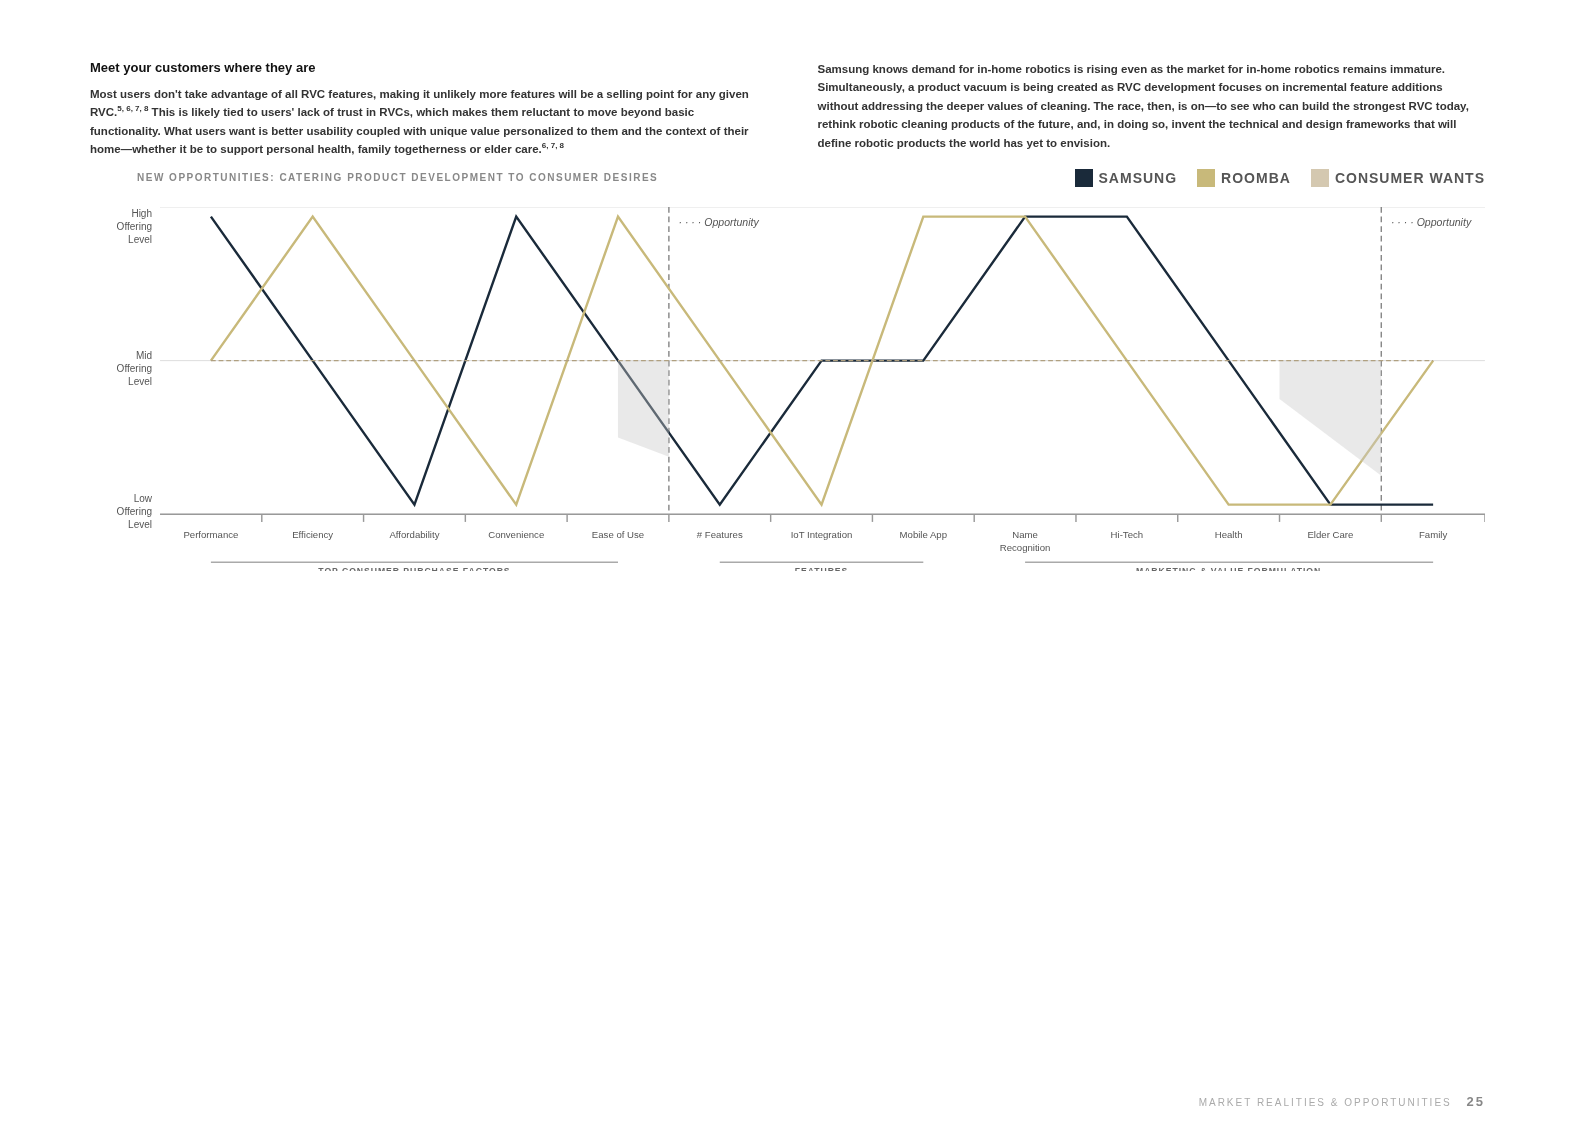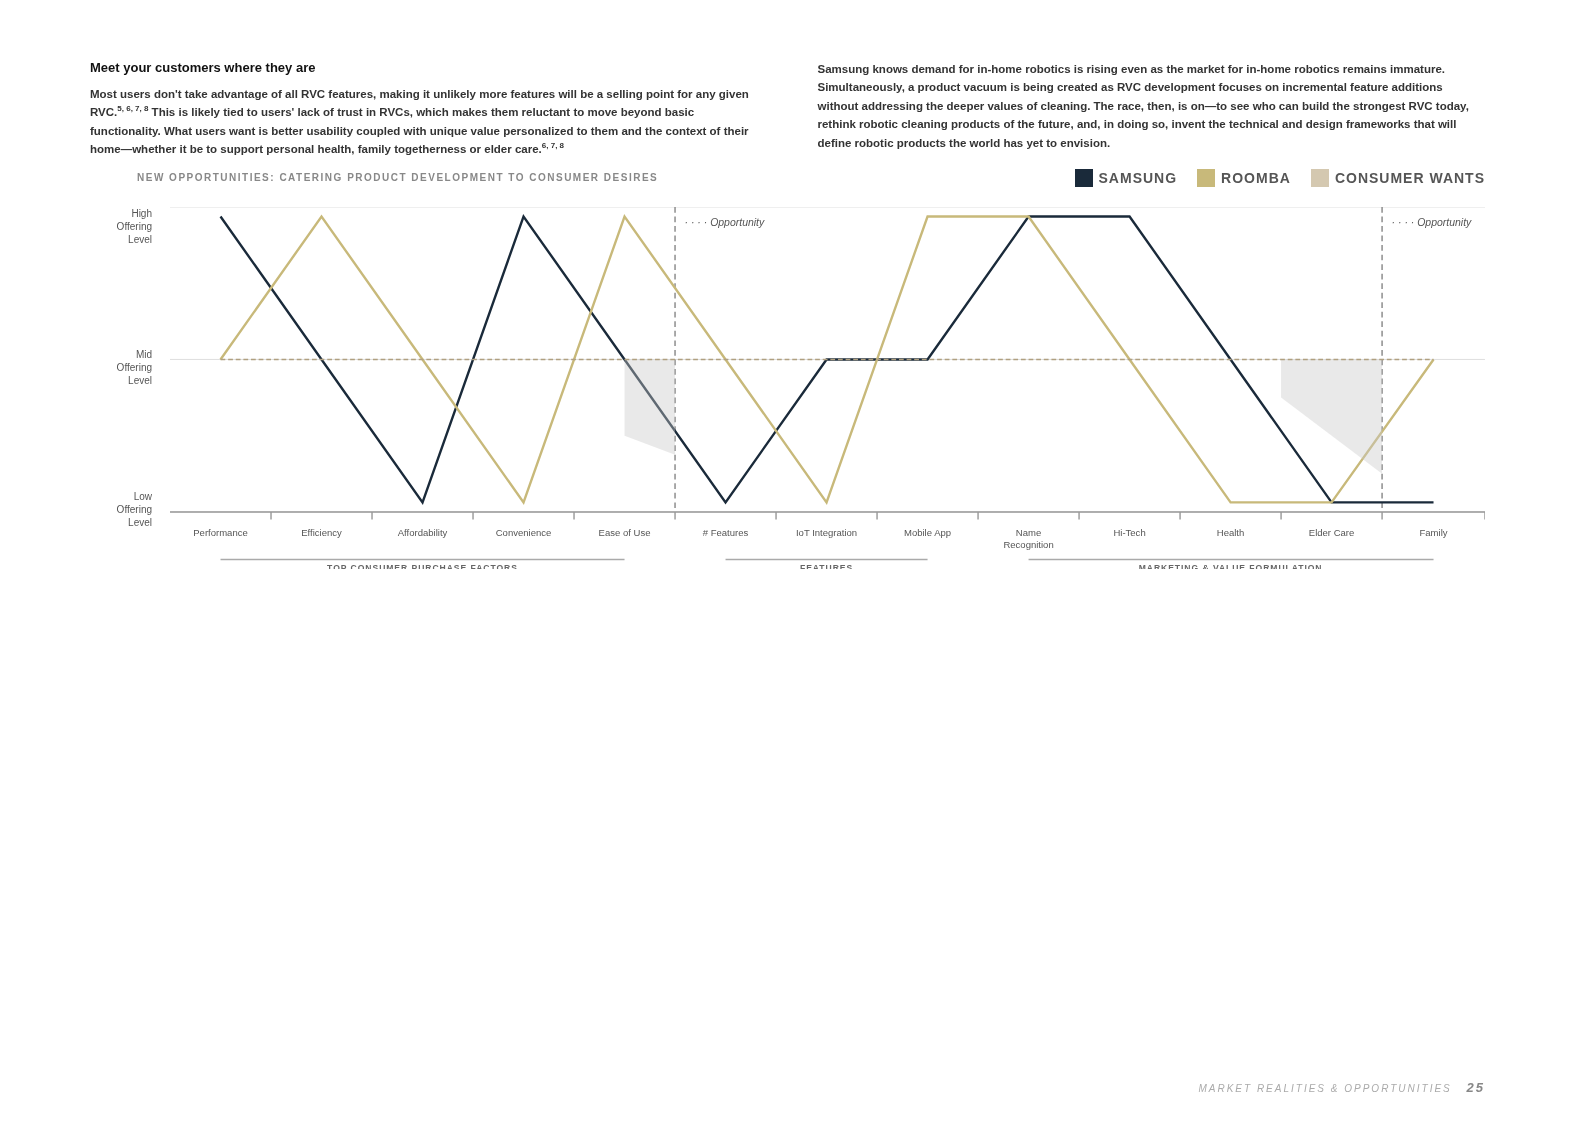--- a/index.html
+++ b/index.html
@@ -72,21 +72,21 @@
       color: #555;
       letter-spacing: 1px;
       text-transform: uppercase;
     }
     .legend-color {
       width: 18px;
       height: 18px;
     }
     .chart-area {
       display: flex;
-      gap: 10px;
+      gap: 0;
       position: relative;
     }
     .y-axis {
       display: flex;
       flex-direction: column;
       justify-content: space-between;
       padding-bottom: 40px;
       width: 70px;
       min-width: 70px;
     }
@@ -96,27 +96,26 @@
       line-height: 1.3;
       text-align: right;
       padding-right: 8px;
     }
     .chart-main {
       flex: 1;
       position: relative;
     }
     .footer {
       position: absolute;
-      bottom: 30px;
+      bottom: 16px;
       right: 90px;
       font-size: 10px;
       color: #aaa;
       letter-spacing: 2px;
       text-transform: uppercase;
-      font-style: italic;
     }
     .page-number {
       font-weight: bold;
       color: #888;
       margin-left: 10px;
       font-size: 13px;
     }
   </style>
 </head>
 <body>

